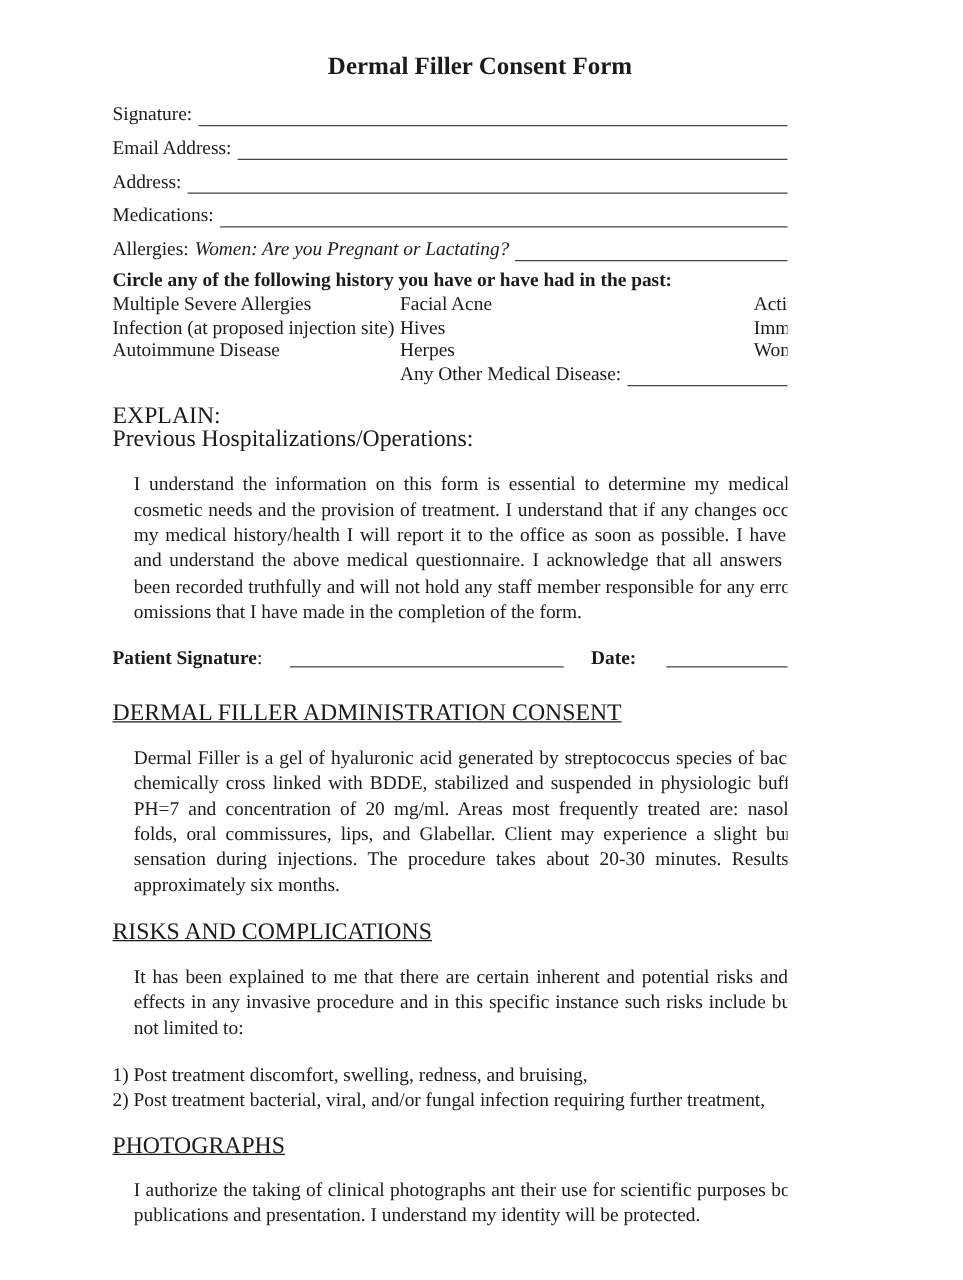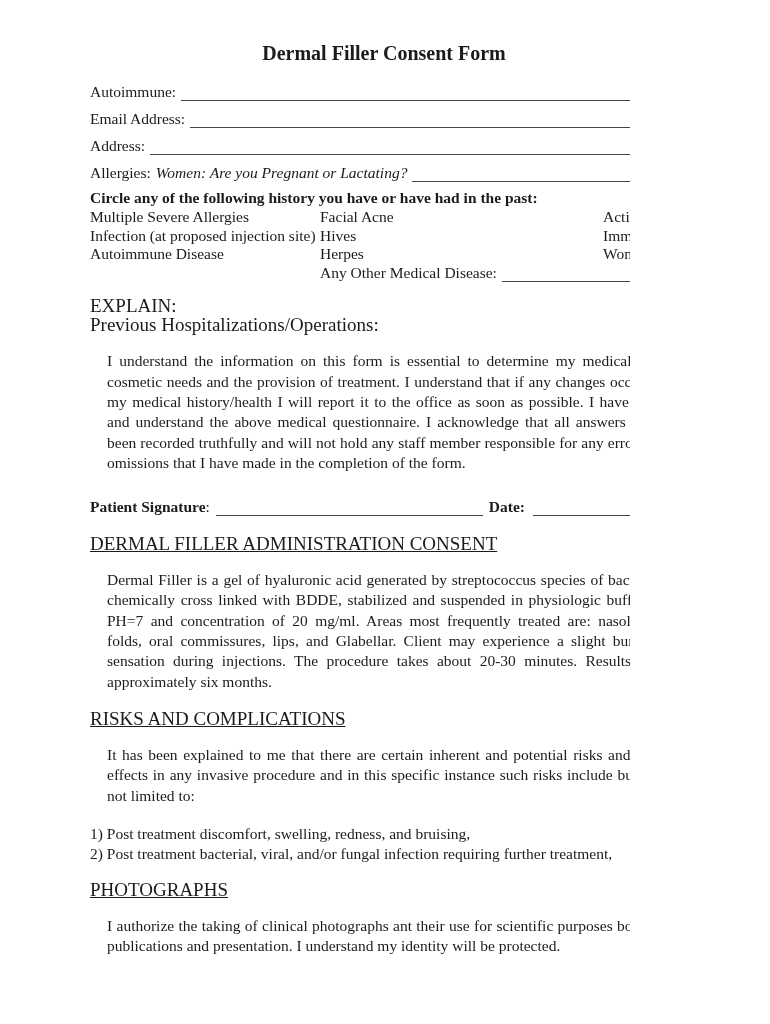--- a/index.html
+++ b/index.html
@@ -83,24 +83,24 @@
     margin: 17px;
   }
   .list {
     margin-top: 18px;
     font-size: 15.5px;
     line-height: 20px;
   }
   
   .sig-row {
     display: flex;
-    align-items: flex-end;
     margin-top: 12px;
     height: 26px;
     padding-right: 40px;
+    gap: 16px;
   }
   .sig-label {
     font-size: 15.5px;
     line-height: 19px;
     white-space: nowrap;
   }
   .bold { font-weight: bold; }
   .sig-line {
     flex: 1 1 auto;
     border-bottom: 1.5px solid #454545;
@@ -116,29 +116,33 @@
 </style>
 </head>
 <body>
 
 <div class="page">
   <div class="content">
 
     <h1 class="title">Dermal Filler Consent Form</h1>
 
     <div class="field-row">
-      <span class="field-label">Autoimmune:</span>
+      <span class="field-label">Signature:</span>
       <span class="fill"></span>
     </div>
     <div class="field-row">
       <span class="field-label">Email Address:</span>
       <span class="fill"></span>
     </div>
     <div class="field-row">
       <span class="field-label">Address:</span>
+      <span class="fill"></span>
+    </div>
+    <div class="field-row">
+      <span class="field-label">Medications:</span>
       <span class="fill"></span>
     </div>
     <div class="field-row">
       <span class="field-label">Allergies:</span>
       <span class="field-label italic">Women: Are you Pregnant or Lactating?</span>
       <span class="fill"></span>
     </div>
 
     <div class="history-heading">Circle any of the following history you have or have had in the past:</div>
     <div class="history-grid">

